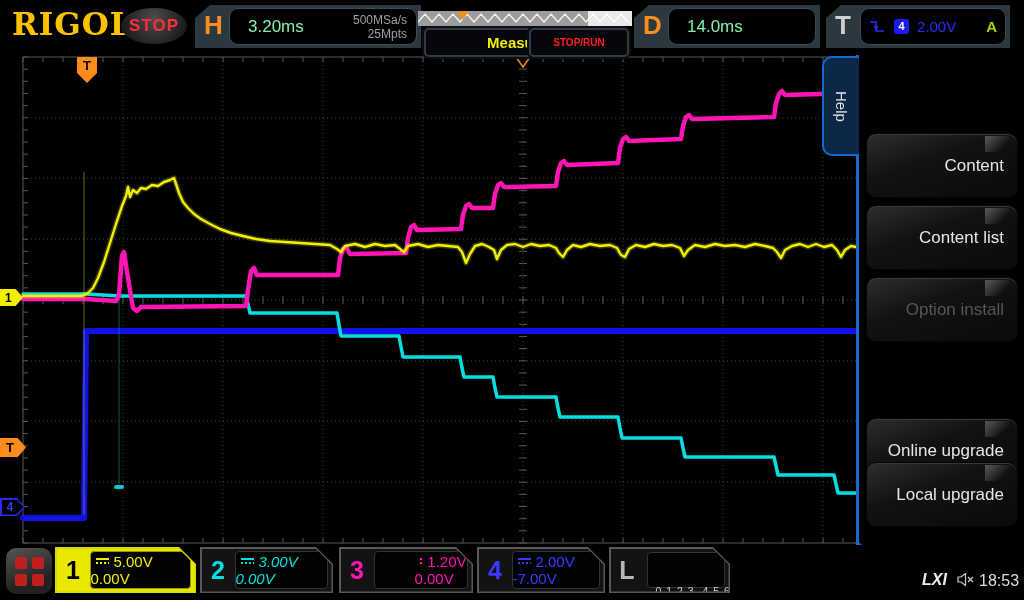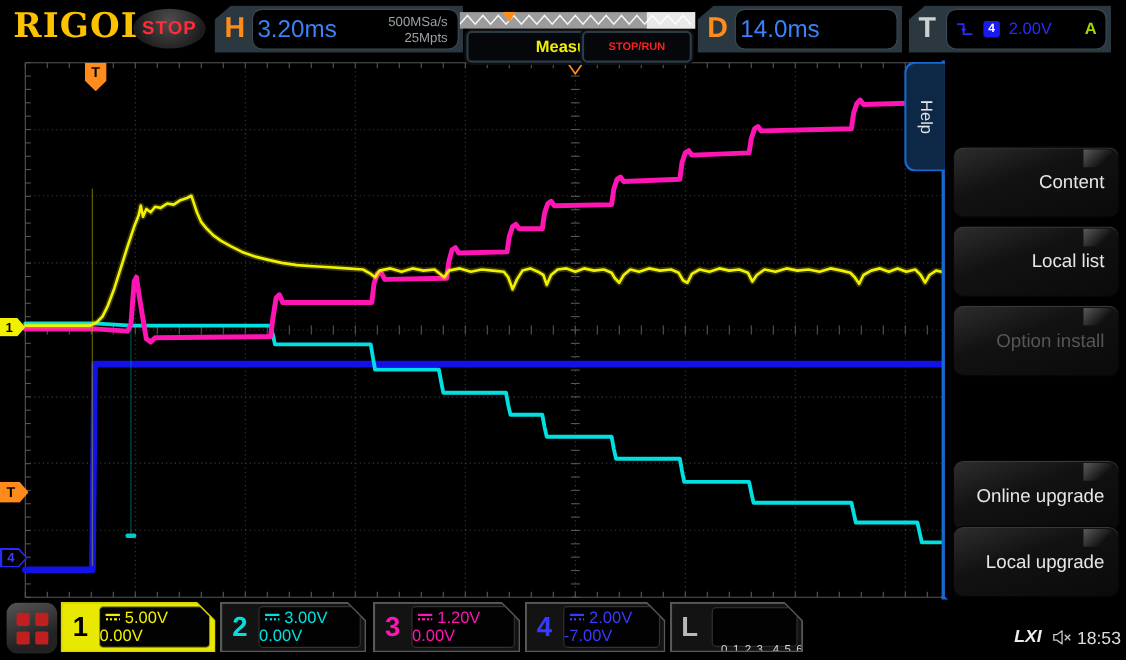--- a/index.html
+++ b/index.html
@@ -12,21 +12,21 @@
          font-weight:bold;font-size:31px;color:#fcc200;letter-spacing:1px;}
   .stop-badge{position:absolute;left:121px;top:8px;width:66px;height:36px;border-radius:50%;
     background:radial-gradient(circle at 50% 30%,#4d4d4d,#1c1c1c 75%);
     color:#ff2d3a;font-weight:bold;font-size:17px;text-align:center;line-height:36px;letter-spacing:1px;}
   .plate{position:absolute;top:5px;height:43px;background:#2b3840;
          clip-path:polygon(15px 0,100% 0,100% 100%,0 100%,0 13px);}
   .plate .pl-label{position:absolute;left:9px;top:5px;font-size:26px;font-weight:bold;color:#ff8c1a;}
   .pbox{position:absolute;left:34px;top:3px;right:4px;bottom:3px;background:#000;
         border:1px solid #3c4a54;border-radius:9px;display:flex;align-items:center;}
   .hgroup{left:195px;width:226px;}
-  .hbox-main{font-size:22px;color:#3b82f6;margin-left:4px;}
+  .hbox-main{font-size:17px;color:#86efac;margin-left:18px;}
   .hbox-right{margin-left:auto;text-align:right;padding-right:9px;font-size:12px;color:#98a2a8;line-height:14px;}
   .dgroup{left:634px;width:186px;}
   .tgroup{left:826px;width:184px;}
   .tgroup .pl-label{color:#cfcfcf;}
   .tbox{padding:0 8px;gap:8px;}
   .trig-badge{width:15px;height:15px;background:#1a1aee;color:#fff;border-radius:3px;
               font-size:11px;font-weight:bold;text-align:center;line-height:15px;}
   .trig-level{color:#2a2aff;font-size:15px;}
   .trig-mode{margin-left:auto;color:#a0d800;font-size:15px;font-weight:bold;}
   .preview{position:absolute;left:418px;top:11px;width:214px;height:15px;background:#9c9c9c;z-index:4;}
@@ -346,24 +346,24 @@
 
   <div class="panel-bg"></div>
   <div class="pb pb-top"></div>
   <div class="pb pb-left"></div>
   <div class="pb pb-diag"></div>
   <div class="pb pb-bottom"></div>
   <div class="help-tab">
     <span>Help</span>
   </div>
   <div class="panel-btn" style="top:133px">Content</div>
-  <div class="panel-btn" style="top:205px">Local list</div>
+  <div class="panel-btn" style="top:205px">Content list</div>
   <div class="panel-btn disabled" style="top:277px">Option install</div>
   <div class="panel-btn" style="top:418px">Online upgrade</div>
-  <div class="panel-btn" style="top:478px">Local upgrade</div>
+  <div class="panel-btn" style="top:462px">Local upgrade</div>
 
   <div class="topbar">
     <div class="brand">RIGOL</div>
     <div class="stop-badge">STOP</div>
 
     <div class="plate hgroup">
       <span class="pl-label">H</span>
       <div class="pbox">
         <span class="hbox-main">3.20ms</span>
         <span class="hbox-right">
@@ -425,37 +425,37 @@
             <span>5.00V</span>
             </div>
           <div class="ch-l2">0.00V</div>
         </div>
       </div>
     </div>
 
     <div class="chbox" id="ch1" style="left: 200px; width: 133px; background: rgb(88, 88, 88);">
       <div class="chbox-mid">
         <div class="ch-num" style="color: rgb(0, 224, 224);">2</div>
-        <div class="ch-vals" style="color: rgb(0, 224, 224);">
+        <div class="ch-vals" style="color: rgb(0, 224, 224); font-style: italic;">
           <div class="ch-l1">
               <span class="coup">
                 <b></b>
                 <i></i>
               </span>
             <span>3.00V</span>
             </div>
           <div class="ch-l2">0.00V</div>
         </div>
       </div>
     </div>
 
     <div class="chbox" id="ch2" style="left: 339px; width: 134px; background: rgb(88, 88, 88);">
       <div class="chbox-mid">
         <div class="ch-num" style="color: rgb(255, 20, 180);">3</div>
-        <div class="ch-vals" style="color: rgb(255, 20, 180);">
+        <div class="ch-vals" style="color: rgb(255, 20, 180); padding-left: 40px;">
           <div class="ch-l1">
               <span class="coup">
                 <b></b>
                 <i></i>
               </span>
             <span>1.20V</span>
             </div>
           <div class="ch-l2">0.00V</div>
         </div>
       </div>

